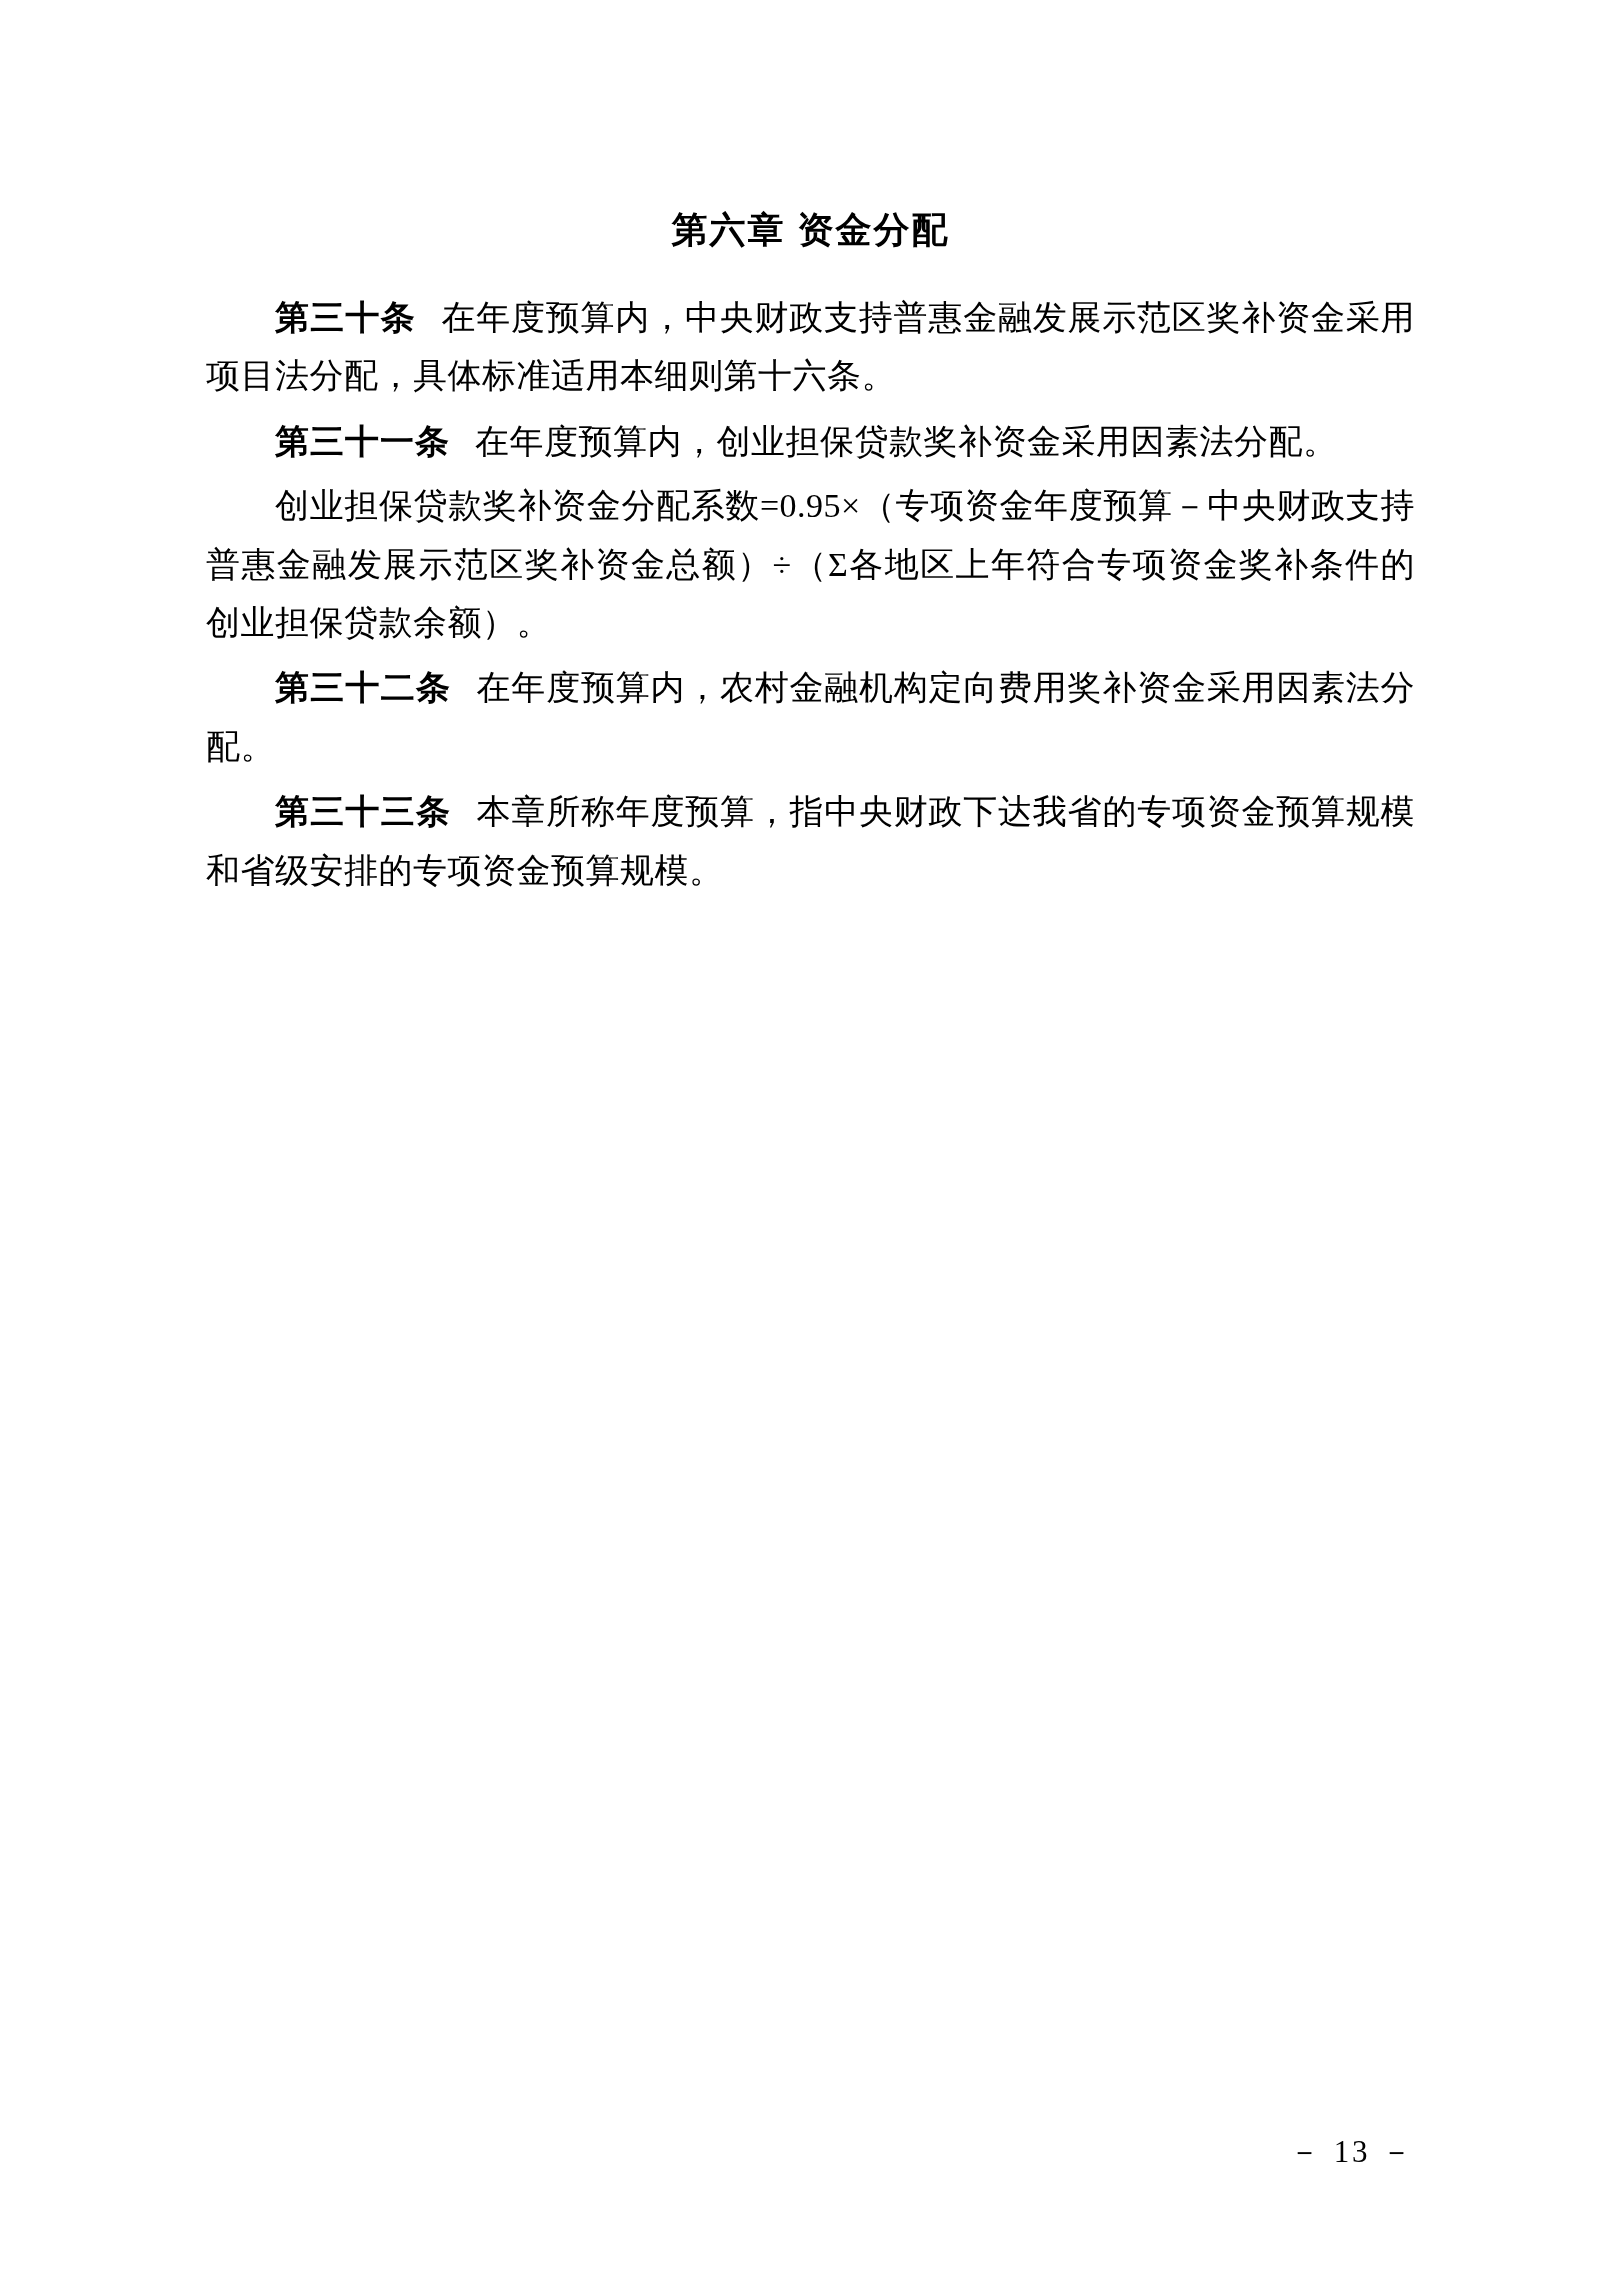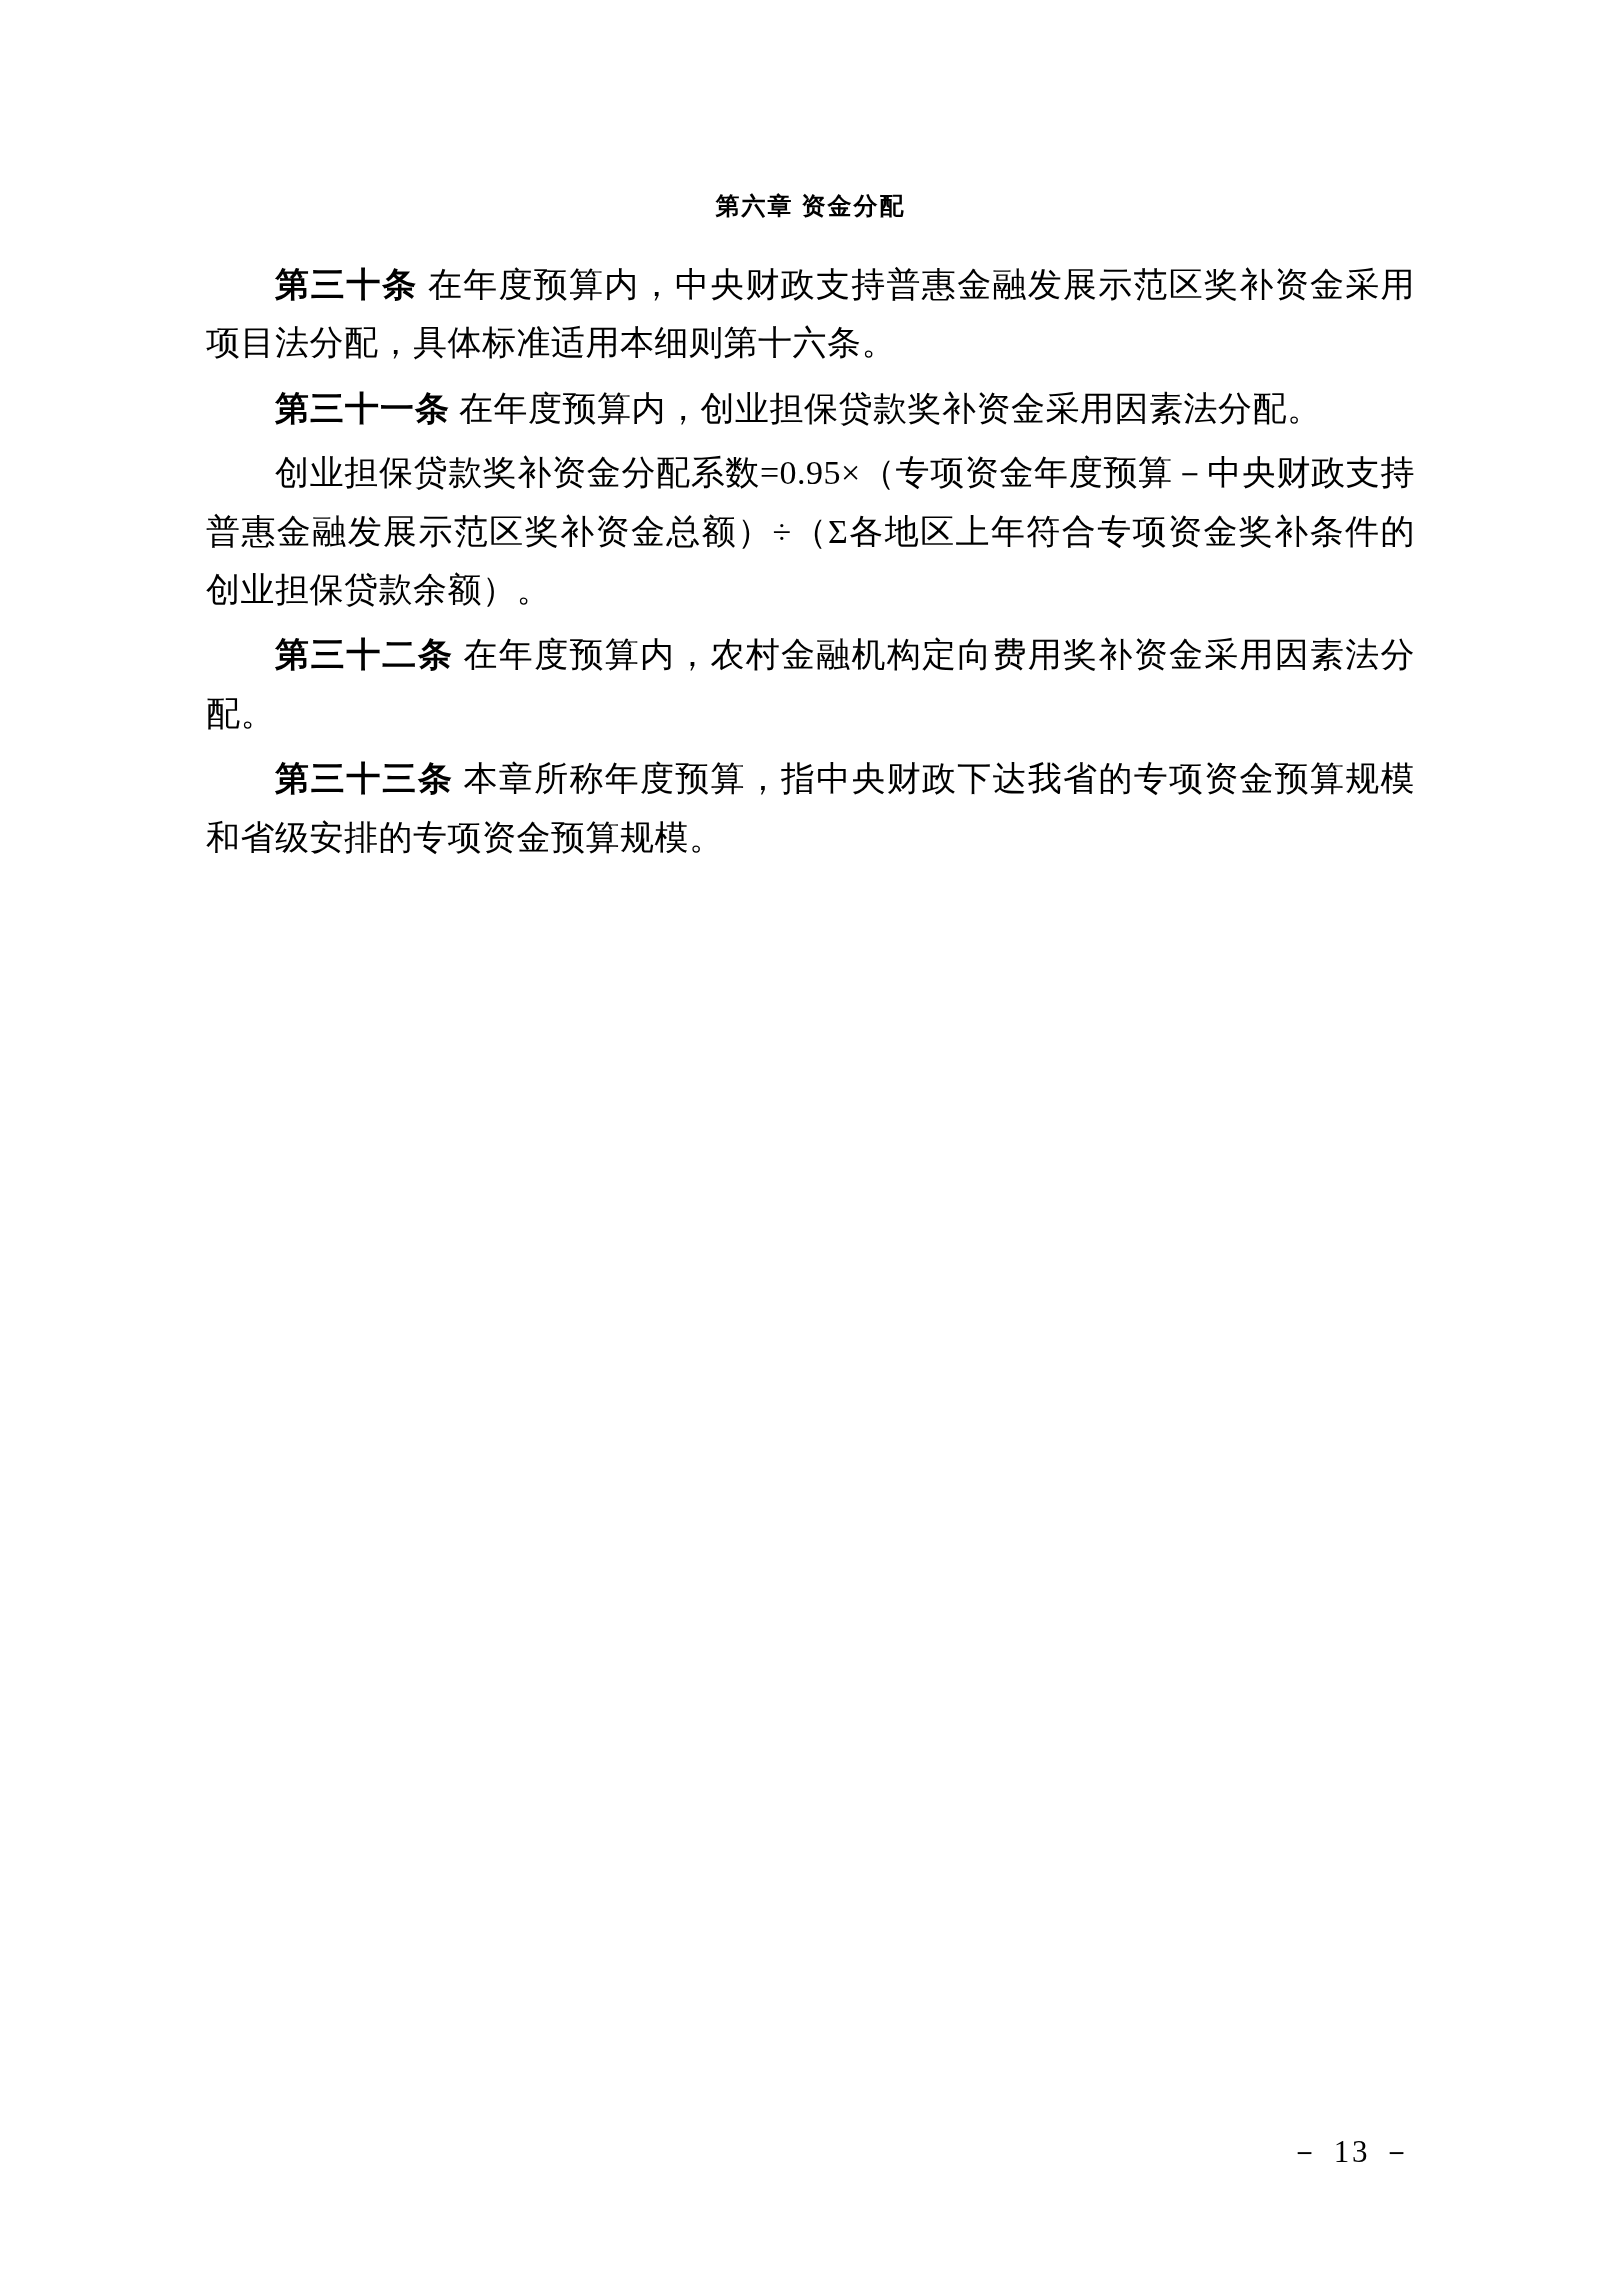--- a/index.html
+++ b/index.html
@@ -19,43 +19,43 @@
     position: absolute;
     left: 0;
     top: 0;
     width: 1621px;
     height: 2293px;
     box-sizing: border-box;
     padding: 147px 206px 118px 206px;
   }
   .chapter-title {
     text-align: center;
-    font-size: 24px;
+    font-size: 36px;
     font-weight: bold;
     letter-spacing: 2px;
-    margin: 43px 0 33px 0;
-    font-family: Liberation Serif, serif;
+    margin: 59px 0 33px 0;
+    font-family: Liberation Sans, sans-serif;
   }
   .para {
     font-size: 34px;
     line-height: 1.72;
     text-align: justify;
     text-justify: inter-ideograph;
     margin: 0 0 5.9px 0;
     text-indent: 69px;
     letter-spacing: 0.5px;
   }
   .para .lead {
     font-weight: bold;
     font-family: "Liberation Sans", "DejaVu Sans", sans-serif;
     letter-spacing: 1px;
     margin-top: 26px;
   }
   .para .lead + .body-text {
-    margin-left: 0;
+    margin-left: 16px;
   }
   .body-text {
     font-family: "Liberation Serif", "DejaVu Serif", serif;
   }
   .page-number {
     position: absolute;
     right: 206px;
     bottom: 120px;
     font-size: 31px;
     font-family: "Liberation Serif", "DejaVu Serif", serif;

